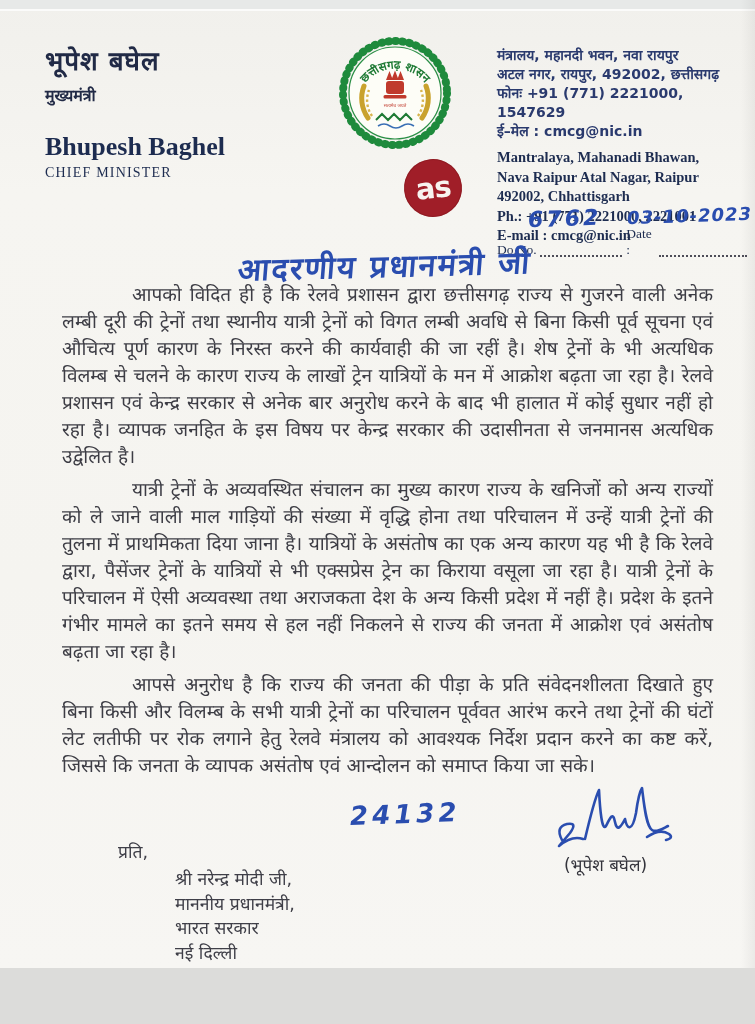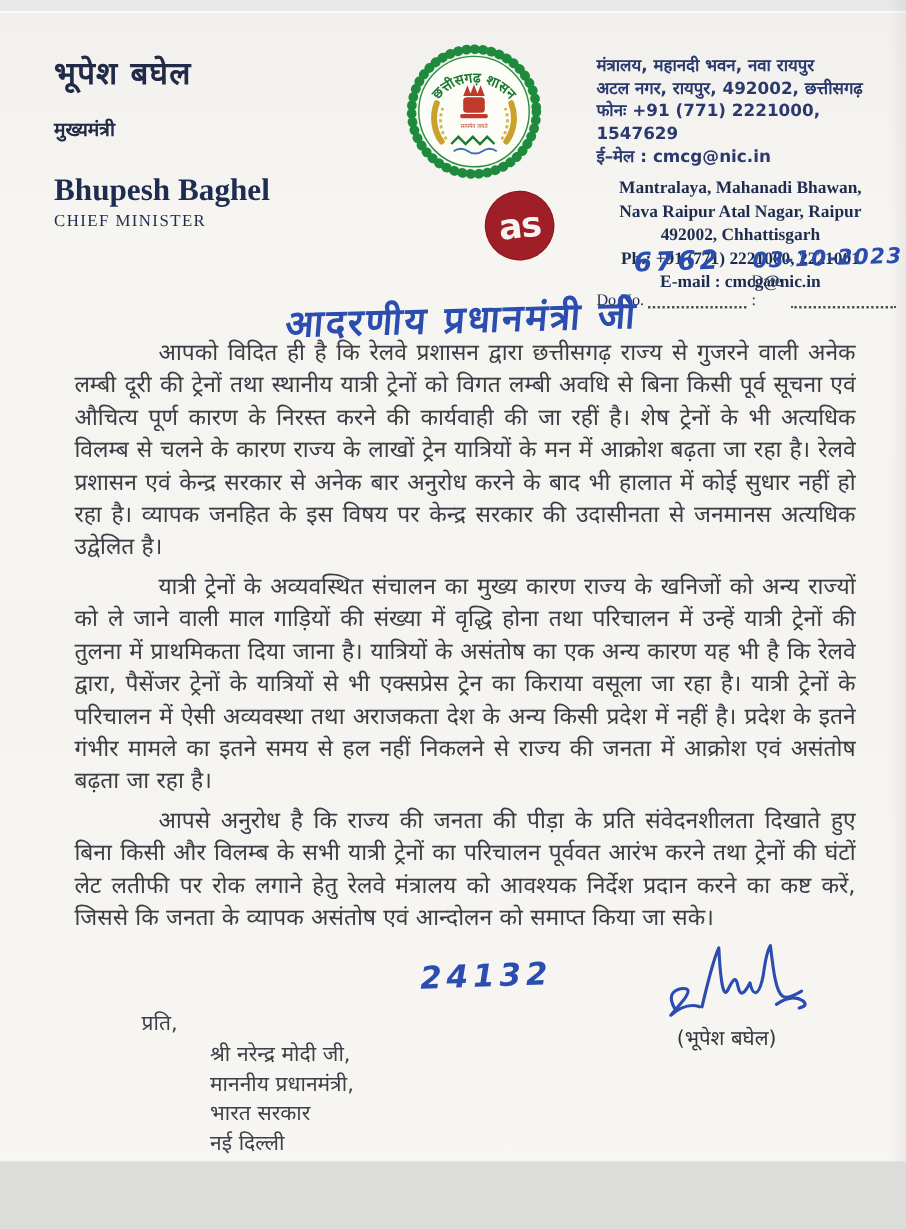--- a/index.html
+++ b/index.html
@@ -7,39 +7,39 @@
     position:relative;width:755px;height:968px;overflow:hidden;
     background:linear-gradient(180deg,#f1f0ec 0%,#f6f5f1 20%,#f5f4f0 60%,#f7f6f3 100%);
     font-family:"DejaVu Sans",sans-serif;color:#3c3c44;
   }
   .top-strip{position:absolute;left:0;top:0;width:755px;height:9px;background:#e7e9e8;border-bottom:2px solid #fbfbfa;}
   .right-shade{position:absolute;right:0;top:0;width:14px;height:1024px;background:linear-gradient(90deg,rgba(0,0,0,0) 0%,rgba(90,90,90,.08) 100%);}
 
   
   .hdr-left{position:absolute;left:45px;top:42px;}
   .name-hi{font-size:26px;font-weight:bold;color:#212a46;letter-spacing:1px;}
-  .title-hi{font-size:16px;font-weight:bold;color:#212a46;margin-top:18px;}
+  .title-hi{font-size:16px;font-weight:bold;color:#212a46;margin-top:6px;}
   .name-en{font-family:"Liberation Serif",serif;font-size:26px;font-weight:bold;color:#1d2c50;margin-top:26px;}
   .title-en{font-family:"Liberation Serif",serif;font-size:14px;color:#1d2c50;letter-spacing:1.2px;margin-top:3px;}
 
   
   .emblem{position:absolute;left:338px;top:36px;width:114px;height:114px;}
 
   
   .watermark{
     position:absolute;left:404px;top:159px;width:58px;height:58px;border-radius:50%;
     background:#a01e28;display:flex;align-items:center;justify-content:center;
     transform:rotate(-6deg);box-shadow:0 0 0 1px rgba(120,20,25,.4) inset;
   }
   .watermark span{color:#f7f3ef;font-weight:bold;font-size:29px;letter-spacing:-1px;line-height:1;}
 
   
   .addr{position:absolute;left:497px;top:46px;width:240px;}
   .addr-hi div{font-size:14px;font-weight:600;color:#2a3a6e;line-height:19px;}
-  .addr-en{margin-top:7px;text-align:center;}
+  .addr-en{margin-top:7px;}
   .addr-en div{font-family:"Liberation Serif",serif;font-size:14.5px;font-weight:bold;color:#1d2c50;line-height:19.5px;}
 
   
   .refrow{position:absolute;left:497px;top:226px;width:250px;font-family:"Liberation Serif",serif;font-size:13.5px;color:#1d2c50;display:flex;align-items:flex-end;}
   .dots{display:inline-block;border-bottom:2px dotted #4d4d58;height:12px;}
   .dots.d1{width:95px;margin:0 4px 1px 3px;}
   .dots.d2{width:102px;margin:0 0 1px 4px;}
   .hand{color:#2a4daf;font-style:italic;font-weight:600;}
   .hw-dono{position:absolute;left:528px;top:206px;font-size:22px;letter-spacing:3px;transform:rotate(-2deg);}
   .hw-date{position:absolute;left:627px;top:205px;font-size:18px;letter-spacing:1px;transform:rotate(-2deg);}

